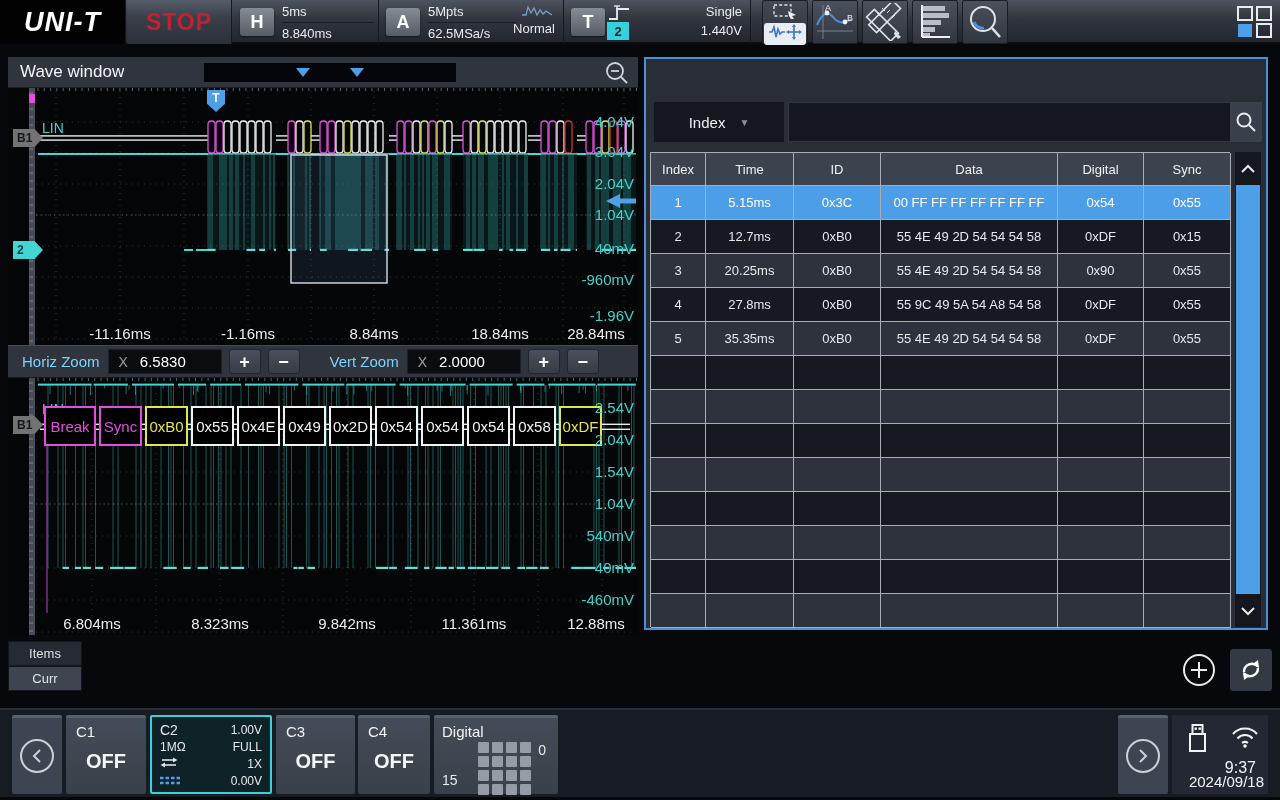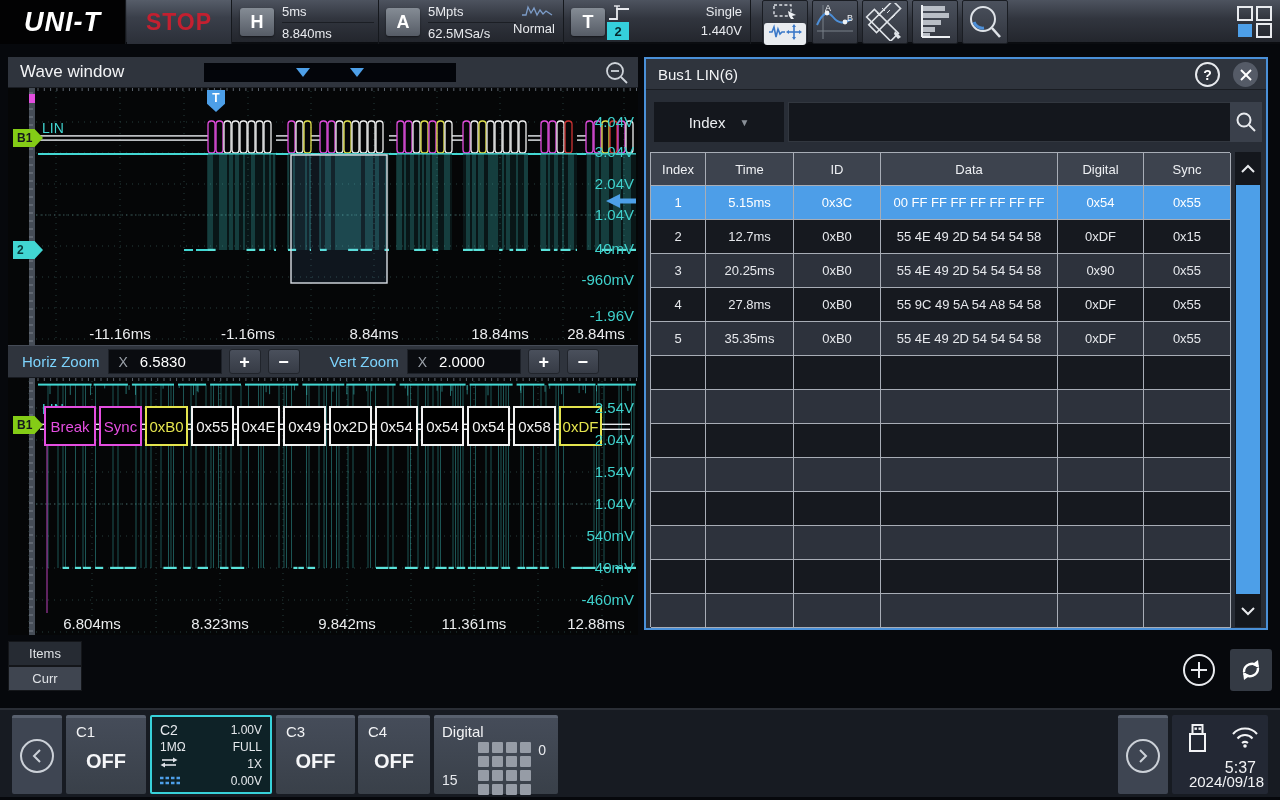--- a/index.html
+++ b/index.html
@@ -29,21 +29,21 @@
 .wave-title{margin-left:12px;font-size:17px;color:#f2f3f5}
 .wave-scrollbar{position:absolute;left:196px;top:6px;width:252px;height:19px;background:#03050a;cursor:pointer}
 .tri-marker{position:absolute;top:5px;width:0;height:0;border-left:7px solid transparent;border-right:7px solid transparent;border-top:9px solid #4d9fe8}
 .wave-zoomout{position:absolute;right:8px;top:3px;cursor:pointer}
 .wavepane{position:absolute;left:0;width:630px;height:257px}
 .pane-upper{top:31px}.pane-lower{top:321px}
 .wavepane svg{position:absolute;left:0;top:0}
 .vlab{position:absolute;right:4px;font-size:15px;color:#3fd2cd;white-space:nowrap}
 .tlab{position:absolute;bottom:3px;width:84px;text-align:center;font-size:15px;color:#ebedef;white-space:nowrap}
 .flag{position:absolute;width:30px;height:18px;font-size:12px;font-weight:bold;display:flex;align-items:center;padding-left:4px;clip-path:polygon(0 0,72% 0,100% 50%,72% 100%,0 100%)}
-.flag.b1{background:#84cc16;color:#15181d}
+.flag.b1{background:#737373;color:#15181d}
 .flag.ch2{background:#41d6d2;color:#073a3a}
 .tflag{position:absolute;width:18px;height:22px;background:#4d9fe8;color:#fff;font-size:12px;font-weight:bold;text-align:center;line-height:16px;clip-path:polygon(0 0,100% 0,100% 62%,50% 100%,0 62%)}
 .linlab{position:absolute;font-size:14px;color:#41d6d2}
 .bubblerow{position:absolute;left:36px;top:28px;height:40px;display:flex}
 .bubble{height:40px;border:2px solid;border-radius:0;background:#000;display:flex;align-items:center;justify-content:center;font-size:15px;margin-right:3px;flex:none}
 .bub-magenta{border-color:#e44ee0;color:#e44ee0}
 .bub-yellow{border-color:#e4e44e;color:#e4e44e}
 .bub-white{border-color:#f2f2f2;color:#f2f2f2}
 
 .zoombar{position:absolute;left:0;top:288px;width:630px;height:33px;background:#2f343d;border-top:1px solid #454b56;border-bottom:1px solid #171a20;display:flex;align-items:center;font-size:15px}
@@ -1010,30 +1010,20 @@
           <span class="tlab" style="left: 42px;">6.804ms</span>
           <span class="tlab" style="left: 170px;">8.323ms</span>
           <span class="tlab" style="left: 297px;">9.842ms</span>
           <span class="tlab" style="left: 424px;">11.361ms</span>
           <span class="tlab" style="left: 546px;">12.88ms</span>
         </div>
     </div>
   </div>
 
   <div class="linpanel">
-    <div class="lin-header">
-      <span class="lin-title">Bus1 LIN(6)</span>
-      <div class="circle-icon help-ic">?</div>
-      <div class="circle-icon close-ic">
-        <svg width="12" height="12">
-            <line x1="1" y1="1" x2="11" y2="11" stroke="#fff" stroke-width="2"></line>
-            <line x1="11" y1="1" x2="1" y2="11" stroke="#fff" stroke-width="2"></line>
-          </svg>
-      </div>
-    </div>
     <div class="searchrow">
       <div class="filterbox">
         <span>Index</span>
         <span class="caret">▼</span>
       </div>
       <input class="lin-input" value="" style="">
       <div class="searchbtn">
         <svg width="22" height="22">
             <circle cx="9" cy="9" r="6.5" fill="none" stroke="#e8eaee" stroke-width="2"></circle>
             <line x1="14" y1="14" x2="20" y2="20" stroke="#e8eaee" stroke-width="2"></line>
@@ -1290,18 +1280,18 @@
       <span class="abs" style="right:8px;top:10px">
         <svg width="30" height="24">
             <g fill="none" stroke="#f2f3f5" stroke-width="2">
               <path d="M3 9 a16 16 0 0 1 24 0"></path>
               <path d="M7.5 13.5 a10 10 0 0 1 15 0"></path>
               <path d="M12 18 a5 5 0 0 1 6 0"></path>
             </g>
             <circle cx="15" cy="21" r="1.8" fill="#f2f3f5"></circle>
           </svg>
       </span>
-      <span class="stat-time">5:37</span>
+      <span class="stat-time">9:37</span>
       <span class="stat-date">2024/09/18</span>
     </div>
   </div>
 
 </div>
 
 </body></html>

